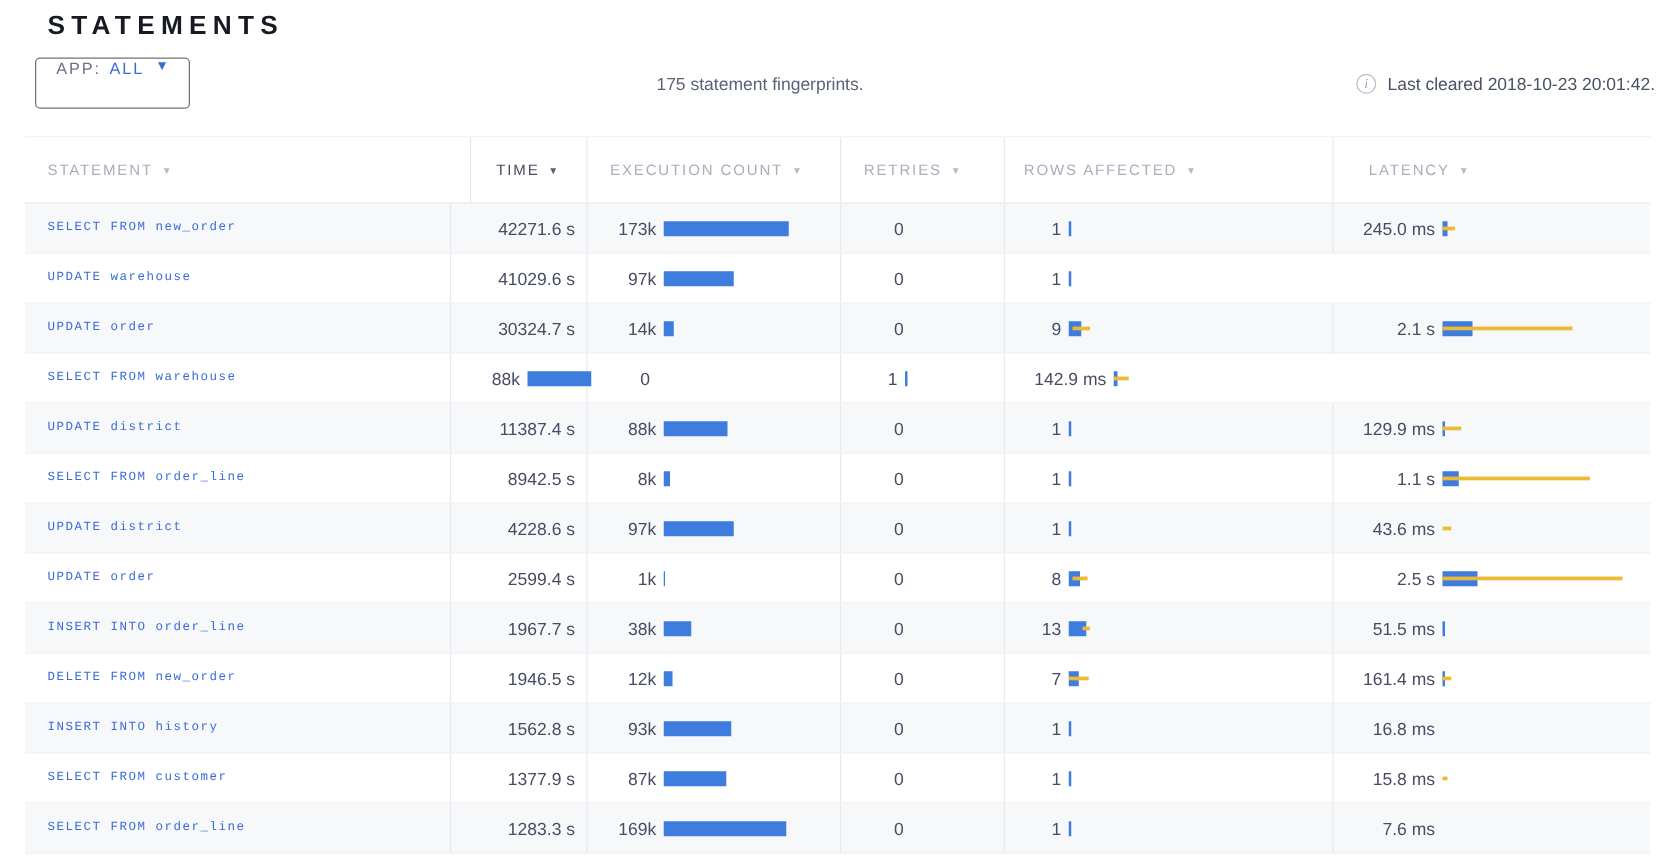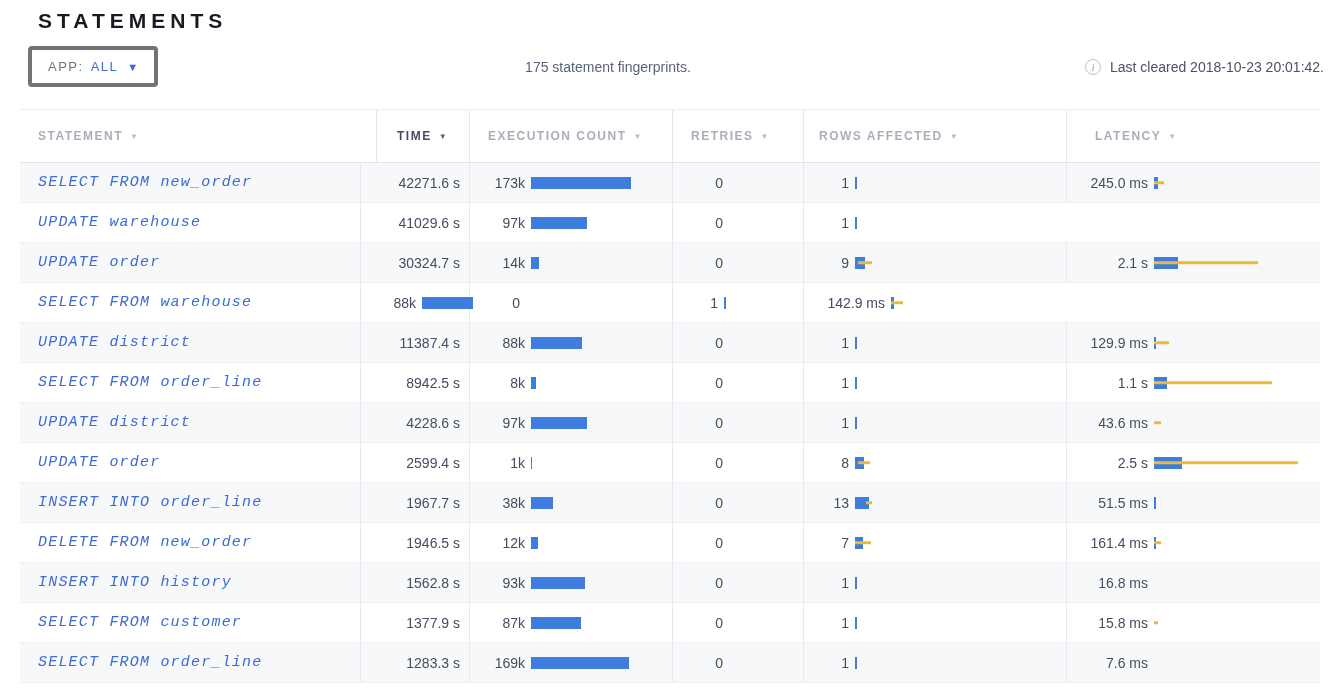--- a/index.html
+++ b/index.html
@@ -6,57 +6,57 @@
   html, body { width: 1336px; height: 692px; background: #ffffff; overflow: hidden;
     font-family: "Liberation Sans", sans-serif; }
 
   
   .page-title { margin: 9px 0 0 38px; font-size: 21px; font-weight: 600;
     letter-spacing: 5px; color: #171a22; }
 
   
   .toolbar { position: relative; margin: 13px 12px 0 20px; height: 41px; }
   .app-filter { position: absolute; left: 8px; top: 0; height: 41px; padding: 0 16px;
-    display: inline-flex; align-items: center; gap: 7px; background: #fff;
-    border: 4px solid #737373; border-radius: 4px; cursor: pointer; font-size: 13px; }
+    display: inline-flex; align-items: flex-start; gap: 7px; background: #fff;
+    border: 1px solid #737373; border-radius: 4px; cursor: pointer; font-size: 13px; }
   .app-filter .lbl { color: #6b7386; letter-spacing: 1.5px; }
   .app-filter .val { color: #3b6cd6; letter-spacing: 1.5px; }
   .app-filter .caret { color: #3b6cd6; font-size: 11px; margin-left: 2px; }
   .summary { position: absolute; left: 588px; top: 0; height: 41px; display: flex;
     align-items: center; transform: translateX(-50%); font-size: 14px; color: #5a6277; }
   .last-cleared { position: absolute; right: 0; top: 0; height: 41px; display: flex;
     align-items: center; gap: 9px; font-size: 14px; color: #4a5166; }
   .info-icon { width: 16px; height: 16px; border: 1px solid #b9bfc9; border-radius: 50%;
     display: inline-flex; align-items: center; justify-content: center;
     font-family: "Liberation Serif", serif; font-style: italic; font-size: 11px;
     color: #9aa1ae; }
 
   
   .stmt-table { margin: 22px 16px 0 20px; width: 1300px; border-top: 1px solid #eceef1; }
   .thead, .tr { display: grid; grid-template-columns: 340px 109px 203px 131px 263px 254px; }
   .thead { height: 53px; border-bottom: 1px solid #e2e5e9; background: #fff; }
-  .th { display: flex; align-items: center; font-size: 12px; font-weight: bold;
+  .th { display: flex; align-items: center; font-size: 12px; font-weight: normal;
     letter-spacing: 1.5px; color: #a9aeba; cursor: pointer; text-align: center; }
   .th .arrow { font-size: 8px; margin-left: 7px; color: #b6bcc6; }
   .th.active { color: #474b66; margin-left: 16px; }
   .th.active .arrow { color: #585d7a; }
   .th:nth-child(1) { padding-left: 18px; }
   .th:nth-child(2) { padding-left: 20px; }
   .th:nth-child(3) { padding-left: 18px; }
   .th:nth-child(4) { padding-left: 18px; }
   .th:nth-child(5) { padding-left: 15px; }
   .th:nth-child(6) { padding-left: 28px; }
   .th:nth-child(n+2), .td:nth-child(n+2) { border-left: 1px solid #e7e9ed; }
 
   .tr { height: 40px; border-bottom: 1px solid #edeff2; background: #fff; }
   .tr:nth-child(odd) { background: #f7f8f9; }
   .td { display: flex; align-items: center; font-size: 14px; color: #474b63; }
   .td-statement { padding-left: 18px; }
-  .stmt { font-family: "Liberation Mono", monospace; font-size: 15px; letter-spacing: 1.2px;
-    color: #3b6cd6; text-decoration: none; white-space: nowrap; cursor: pointer; font-style: italic; }
+  .stmt { font-family: "Liberation Mono", monospace; font-size: 10px; letter-spacing: 1.2px;
+    color: #3b6cd6; text-decoration: none; white-space: nowrap; cursor: pointer; }
   .td-time { justify-content: flex-end; padding-right: 9px; }
   .num { flex: none; text-align: right; margin-right: 6px; }
   .td-exec .num { width: 55px; }
   .td-retries .num { width: 50px; }
   .td-rows .num { width: 45px; }
   .td-latency .num { width: 81px; }
   .barbox { flex: 1 1 auto; position: relative; height: 100%; }
   .barbox .blue { position: absolute; left: 0; top: 50%; transform: translateY(-50%);
     height: 12px; background: var(--bar-blue); }
   .barbox .dev { position: absolute; top: 50%; transform: translateY(-50%);

